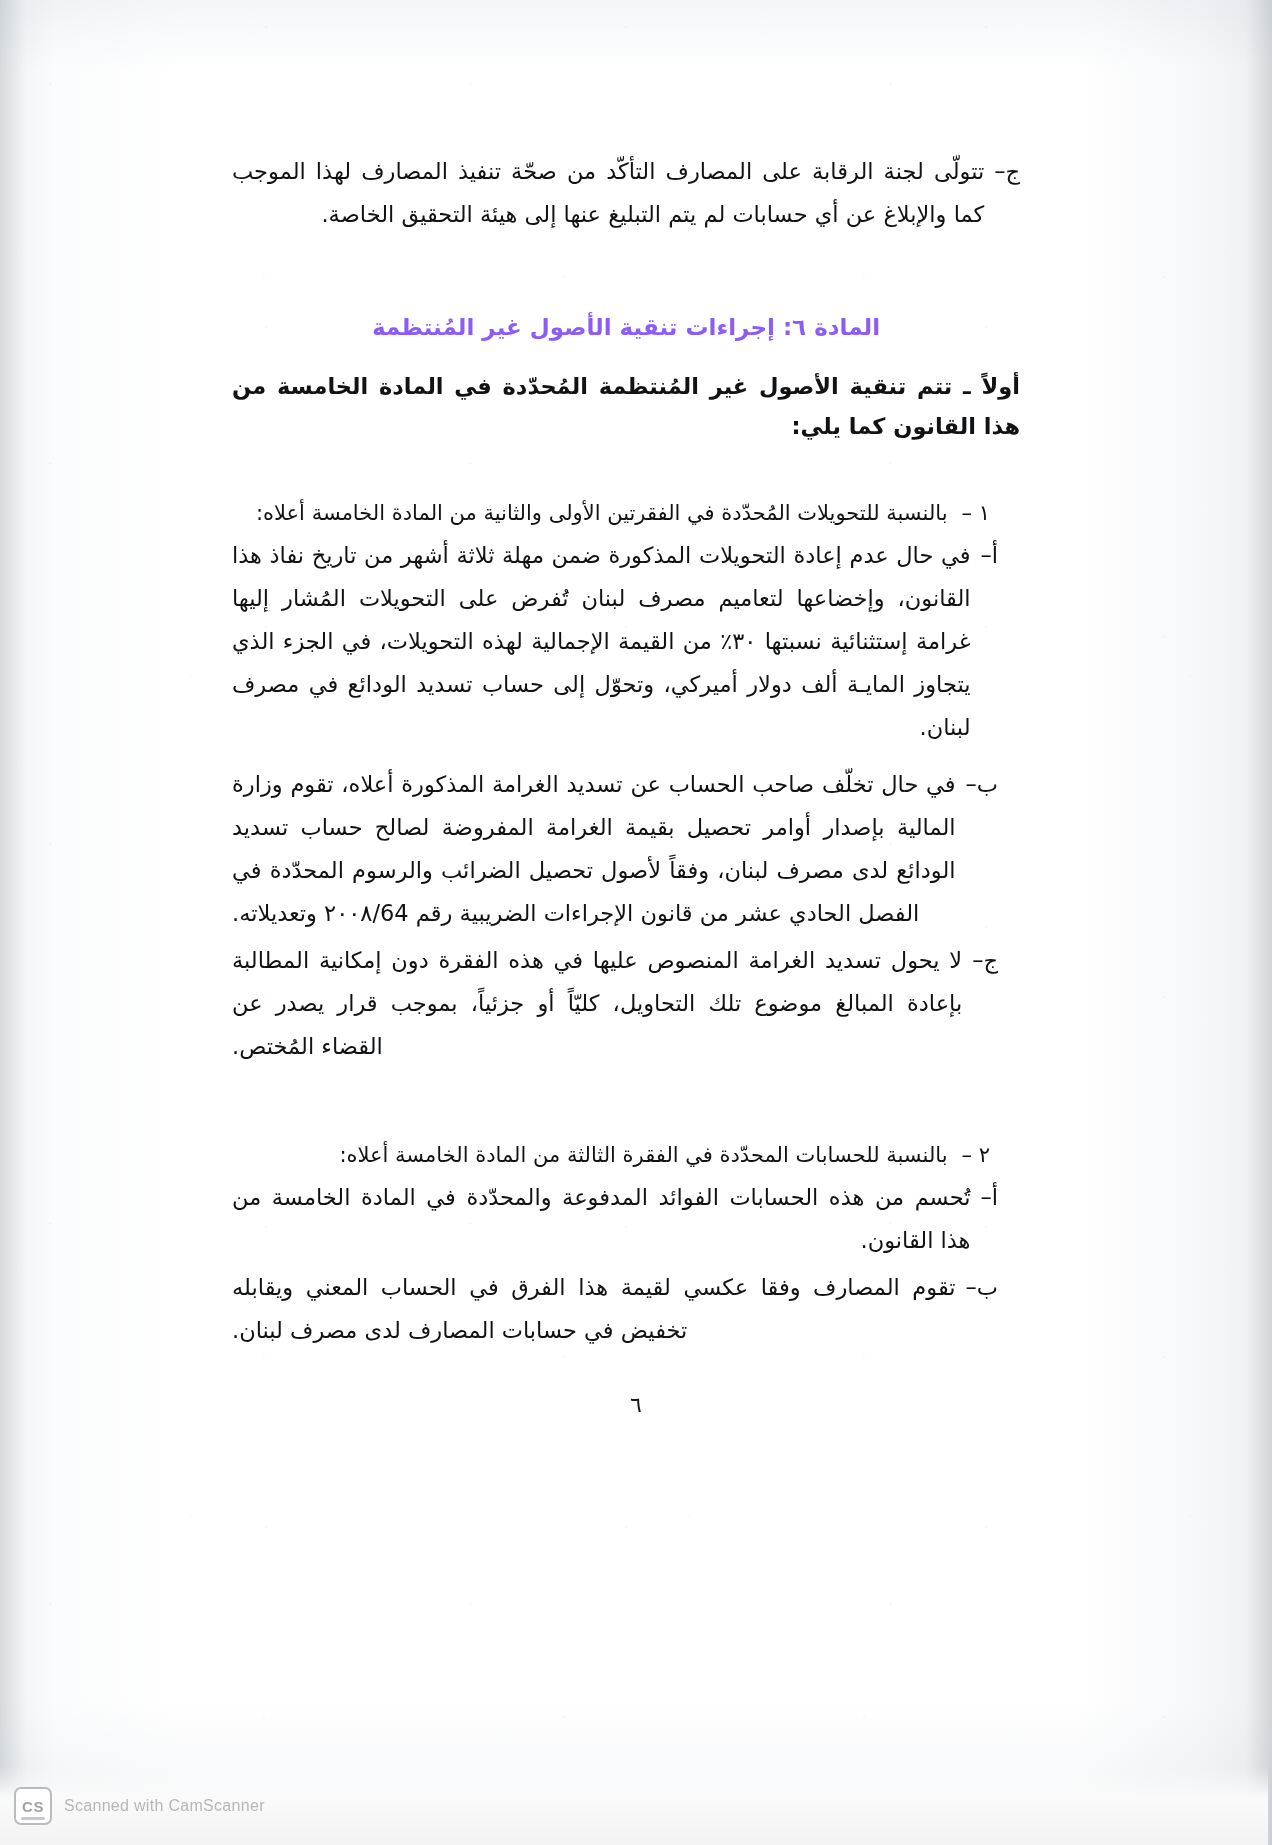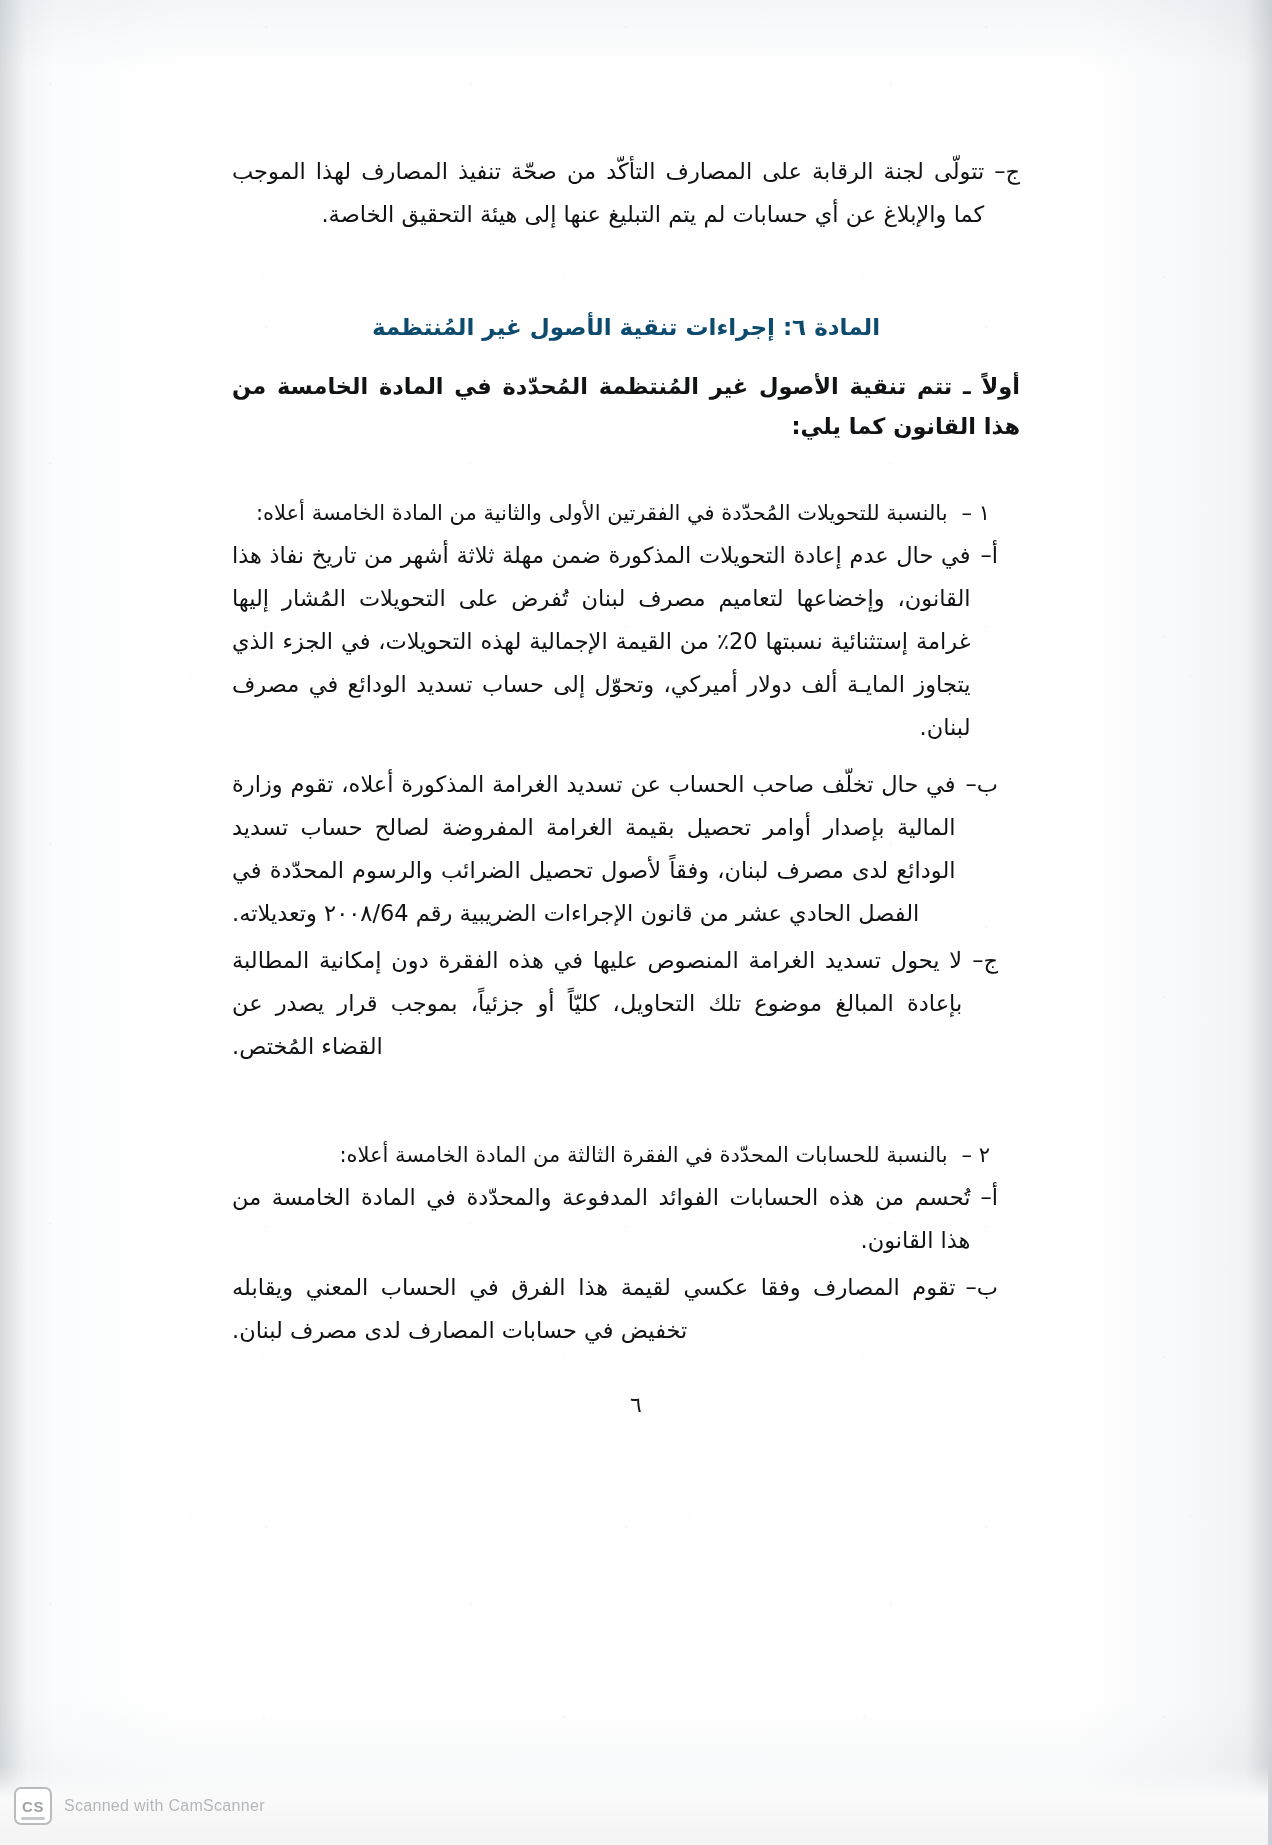--- a/index.html
+++ b/index.html
@@ -192,36 +192,36 @@
 
   <div class="content">
 
     <div class="lvl-a body-text">
       <span class="marker">ج–</span>
       <span class="clause-body last-right">تتولّى لجنة الرقابة على المصارف التأكّد من صحّة تنفيذ المصارف لهذا الموجب كما والإبلاغ عن أي حسابات لم يتم التبليغ عنها إلى هيئة التحقيق الخاصة.</span>
     </div>
 
     <div class="gap-xl"></div>
 
-    <div class="section-title" style="color: #0c4a6e;">المادة ٦: إجراءات تنقية الأصول غير المُنتظمة</div>
+    <div class="section-title" style="color: #8b5cf6;">المادة ٦: إجراءات تنقية الأصول غير المُنتظمة</div>
 
     <div class="gap-s"></div>
 
     <div class="body-text para-first">أولاً ـ تتم تنقية الأصول غير المُنتظمة المُحدّدة في المادة الخامسة من هذا القانون كما يلي:</div>
 
     <div class="gap-m"></div>
 
     <div class="num-item body-text indent-num">
       <span class="marker">١ –</span>
       <span class="clause-body plain">بالنسبة للتحويلات المُحدّدة في الفقرتين الأولى والثانية من المادة الخامسة أعلاه:</span>
     </div>
 
     <div class="lvl-a body-text indent-sub">
       <span class="marker">أ–</span>
-      <span class="clause-body last-right">في حال عدم إعادة التحويلات المذكورة ضمن مهلة ثلاثة أشهر من تاريخ نفاذ هذا القانون، وإخضاعها لتعاميم مصرف لبنان  تُفرض على التحويلات المُشار إليها غرامة إستثنائية نسبتها 20٪ من القيمة الإجمالية لهذه التحويلات، في الجزء الذي يتجاوز المايـة ألف دولار أميركي، وتحوّل إلى حساب تسديد الودائع في مصرف لبنان.</span>
+      <span class="clause-body last-right">في حال عدم إعادة التحويلات المذكورة ضمن مهلة ثلاثة أشهر من تاريخ نفاذ هذا القانون، وإخضاعها لتعاميم مصرف لبنان  تُفرض على التحويلات المُشار إليها غرامة إستثنائية نسبتها ٣٠٪ من القيمة الإجمالية لهذه التحويلات، في الجزء الذي يتجاوز المايـة ألف دولار أميركي، وتحوّل إلى حساب تسديد الودائع في مصرف لبنان.</span>
     </div>
 
     <div class="gap-xs"></div>
 
     <div class="lvl-a body-text indent-sub">
       <span class="marker">ب–</span>
       <span class="clause-body last-left">في حال تخلّف صاحب الحساب عن تسديد الغرامة المذكورة أعلاه، تقوم وزارة المالية بإصدار أوامر تحصيل بقيمة الغرامة المفروضة لصالح حساب تسديد الودائع لدى مصرف لبنان، وفقاً لأصول تحصيل الضرائب والرسوم المحدّدة في الفصل الحادي عشر من قانون الإجراءات الضريبية رقم ٢٠٠٨/64 وتعديلاته.</span>
     </div>
 
     <div class="lvl-a body-text indent-sub">

